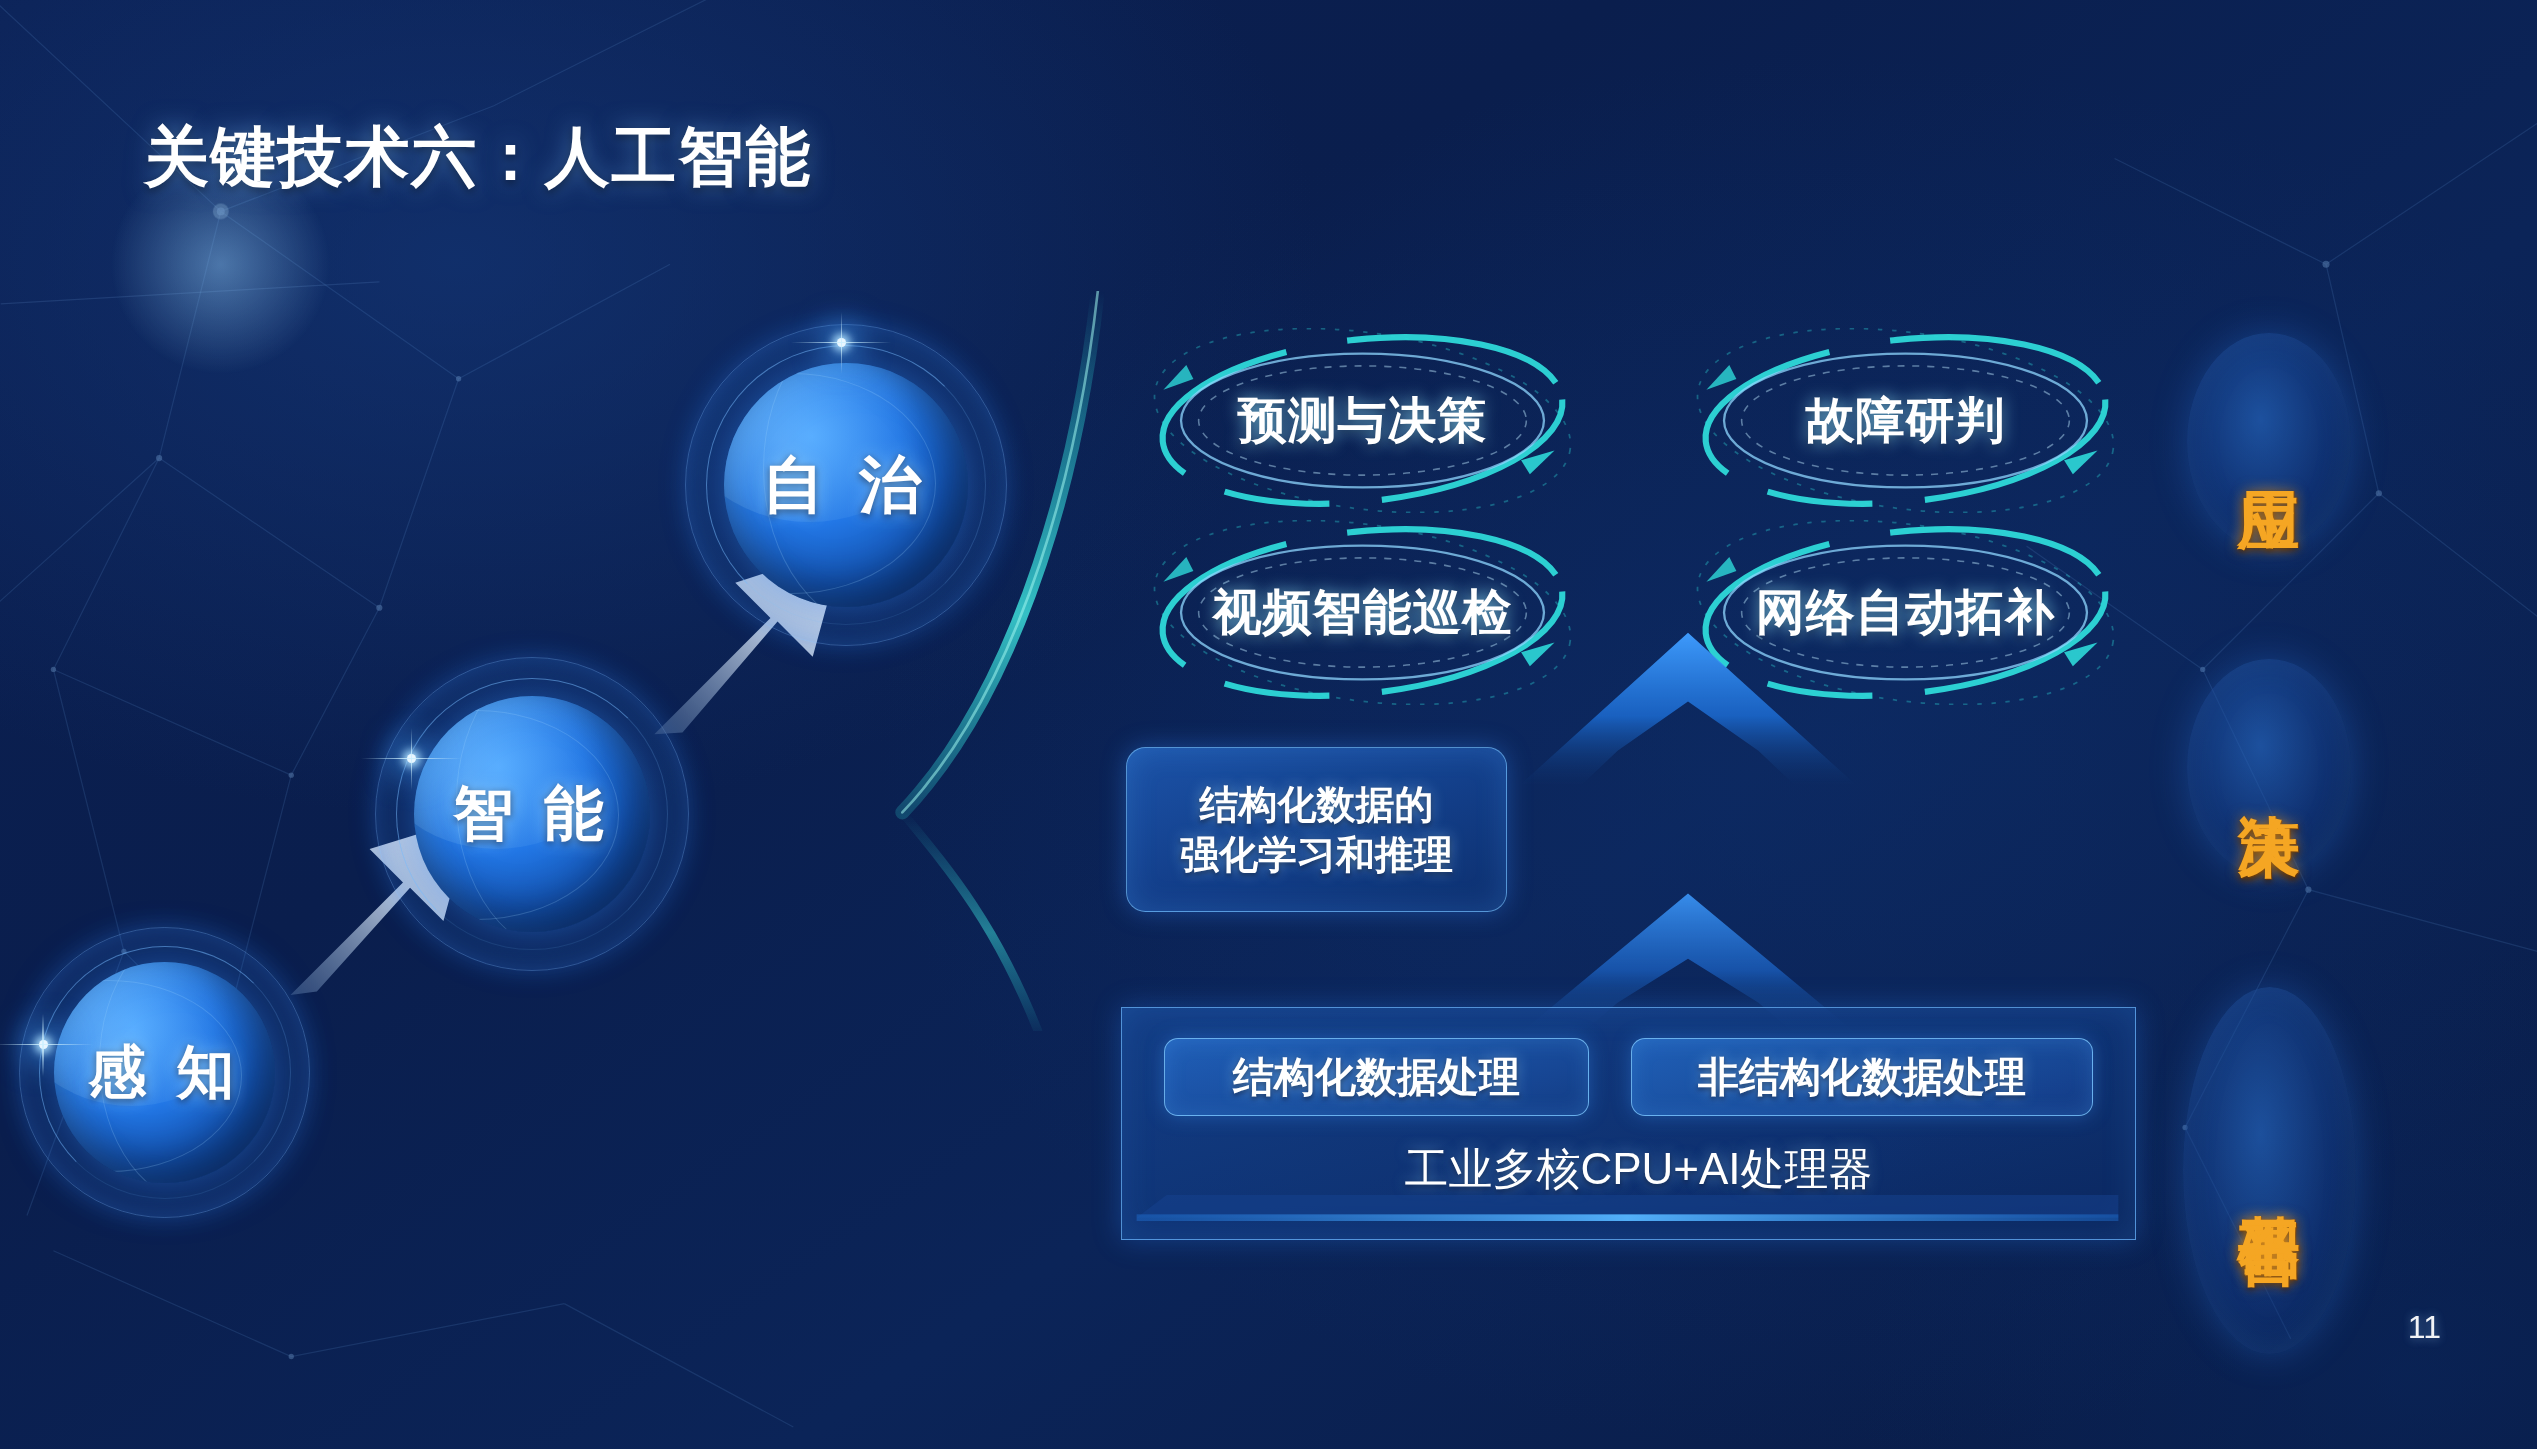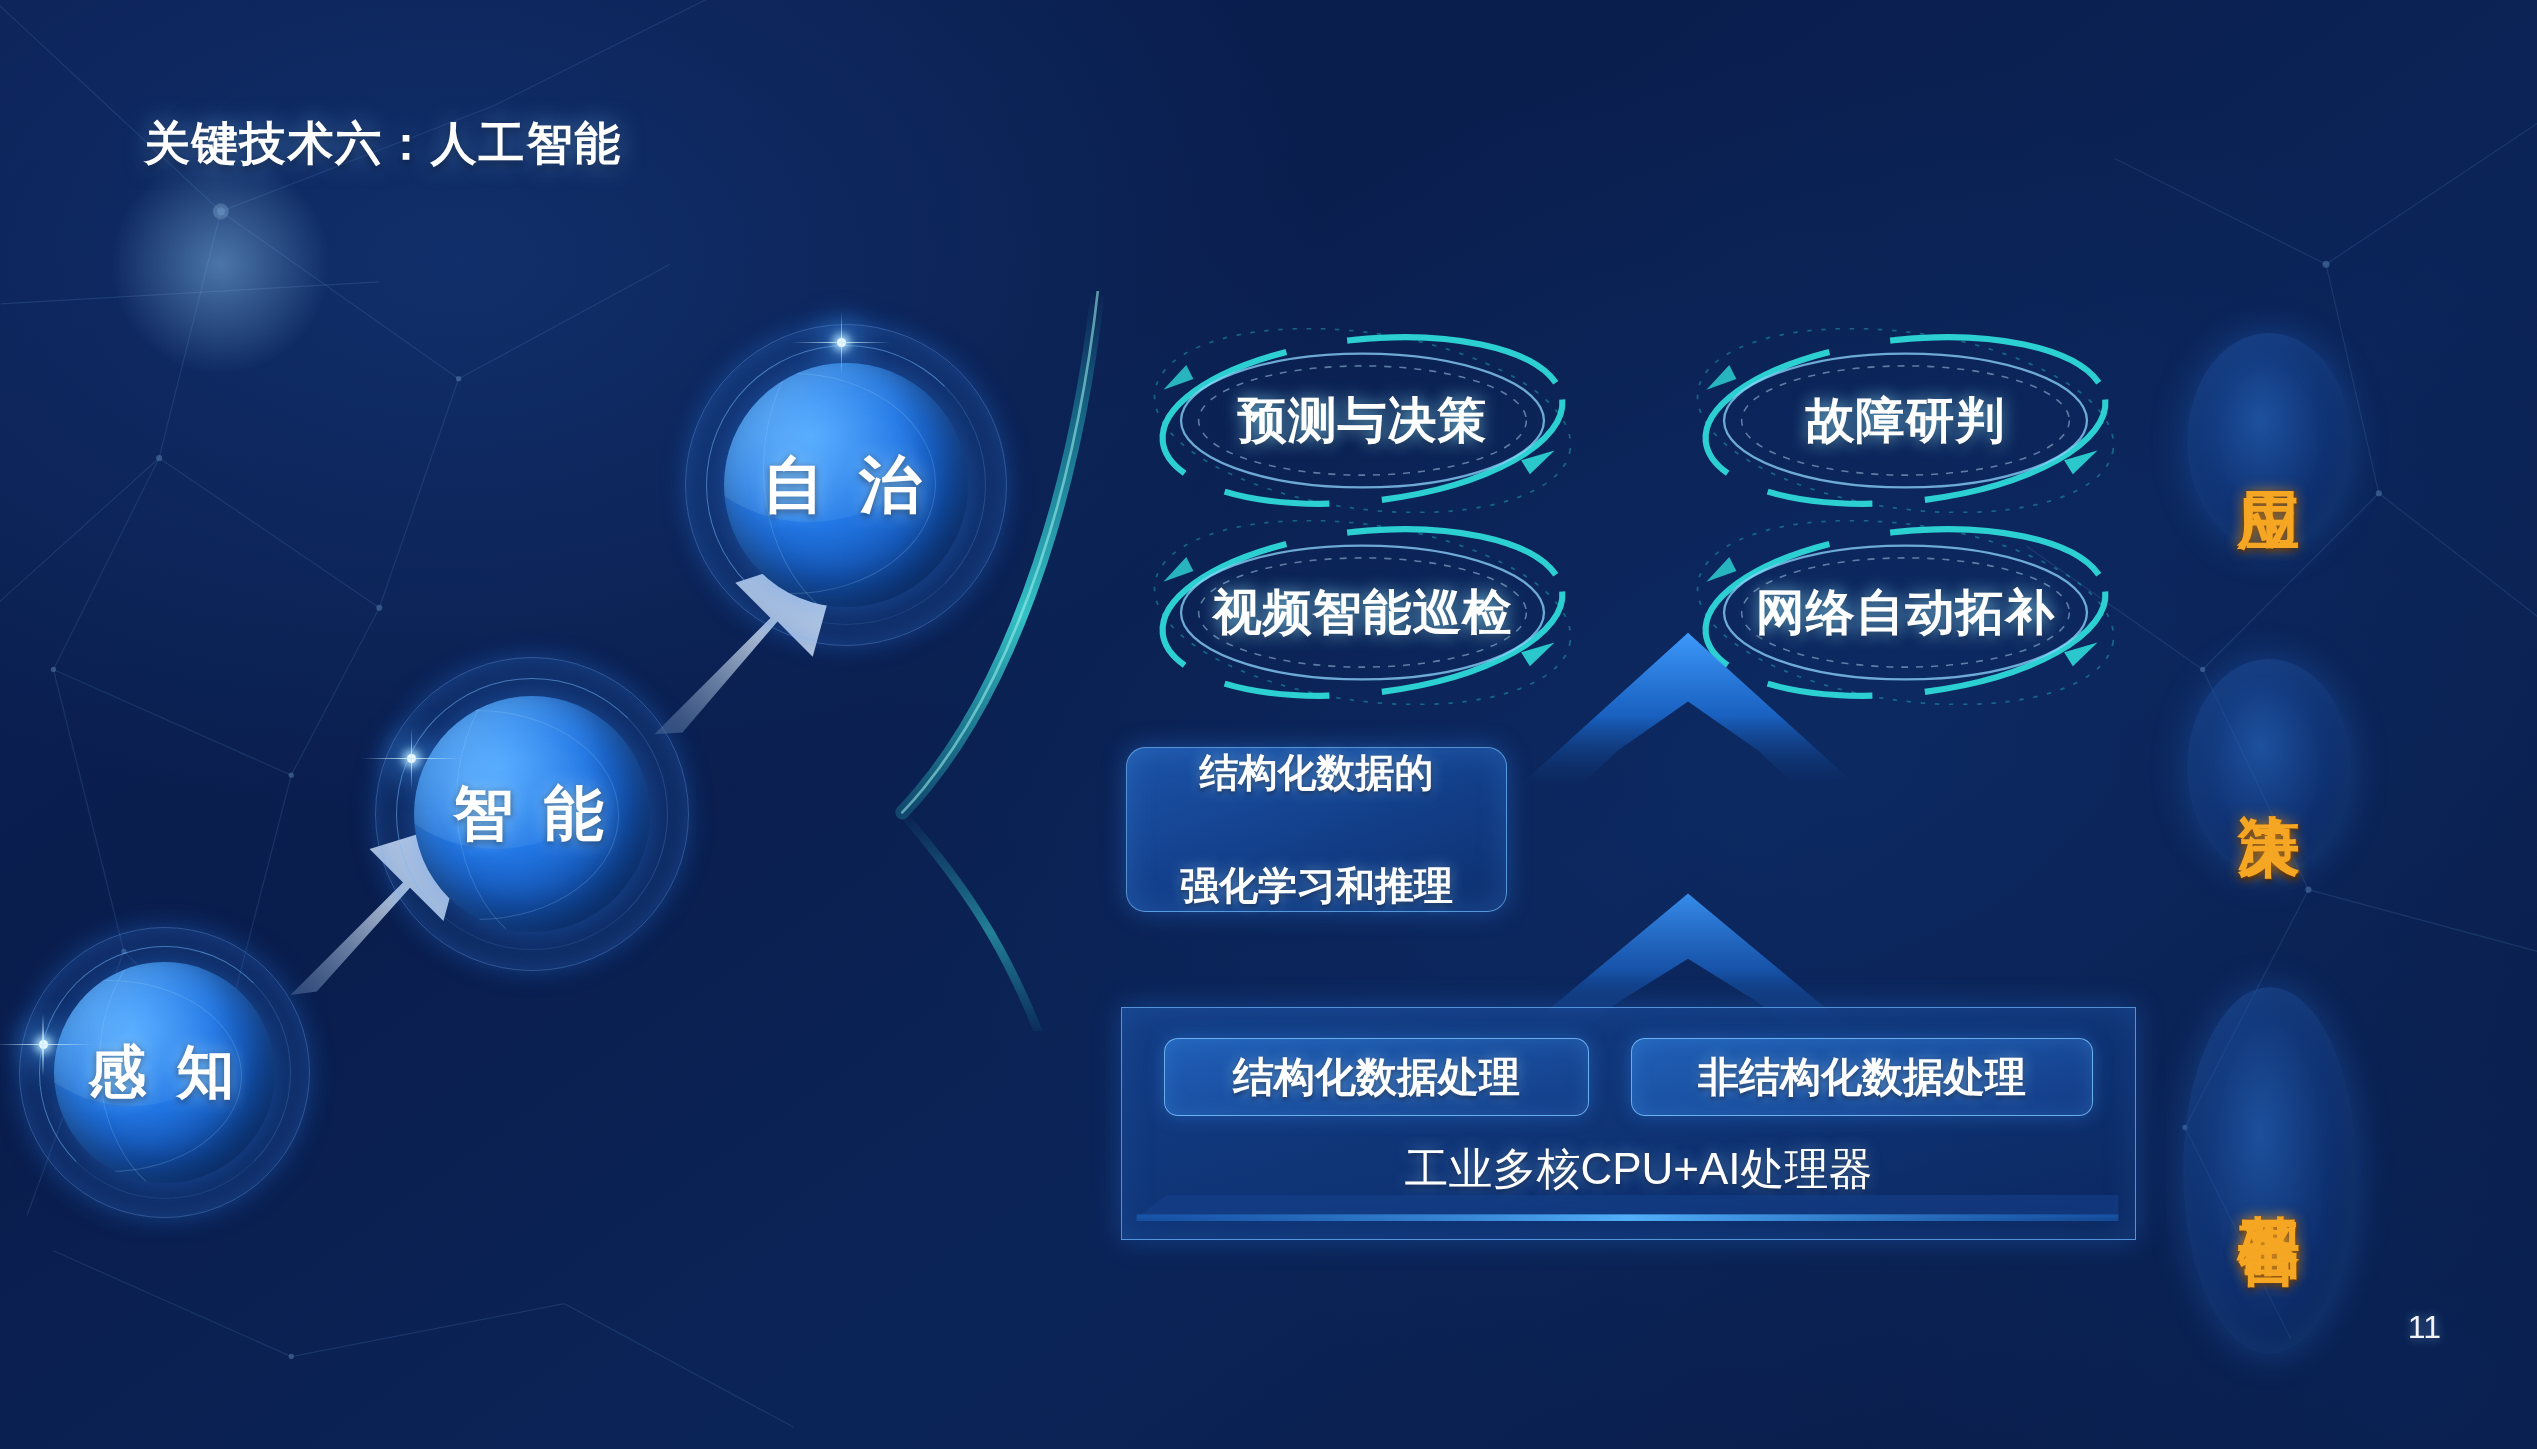--- a/index.html
+++ b/index.html
@@ -18,21 +18,21 @@
       linear-gradient(145deg,#0b2053 0%,#0a1e4d 35%,#0b2458 62%,#091b45 100%);
   }
 
   
   .bg-net{position:absolute;inset:0;opacity:.5;pointer-events:none;}
   .bg-glow{position:absolute;border-radius:50%;pointer-events:none;}
 
   
   .title{
     position:absolute;left:144px;top:113px;
-    font-size:46px;font-weight:700;color:#ffffff;
+    font-size:65px;font-weight:700;color:#ffffff;
     letter-spacing:1.8px;
     text-shadow:0 0 23px rgba(120,190,255,.55),0 2.6px 8.8px rgba(0,0,0,.55);
     white-space:nowrap;
   }
 
   
   .sphere{position:absolute;}
   .sphere .ring-outer{
     position:absolute;inset:0;border-radius:50%;
     border:1.8px solid rgba(110,175,255,.38);
@@ -325,21 +325,21 @@
     <defs>
       <linearGradient id="upg1" x1="0" y1="1" x2="0" y2="0">
         <stop offset="0%" stop-color="#0f2f66" stop-opacity=".15"></stop>
         <stop offset="45%" stop-color="#1d6fd8" stop-opacity=".8"></stop>
         <stop offset="100%" stop-color="#3f9dff" stop-opacity=".98"></stop>
       </linearGradient>
     </defs>
     <path d="M210 18 L400 190 L330 190 L290 152 L210 96 L130 152 L90 190 L20 190 Z" fill="url(#upg1)"></path>
   </svg>
 
-  <div class="dbox" style="left:1126px;top:747px;width:379px;height:163px;font-size:39px;justify-content:space-between;">
+  <div class="dbox" style="left:1126px;top:747px;width:379px;height:163px;font-size:39px;">
     <div>结构化数据的</div>
     <div>强化学习和推理</div>
   </div>
 
 
   <svg style="position:absolute;left:1503px;top:881px;" width="370" height="159" viewBox="0 0 420 180">
     <defs>
       <linearGradient id="upg2" x1="0" y1="1" x2="0" y2="0">
         <stop offset="0%" stop-color="#0f2f66" stop-opacity=".12"></stop>
         <stop offset="45%" stop-color="#1c64c6" stop-opacity=".72"></stop>

